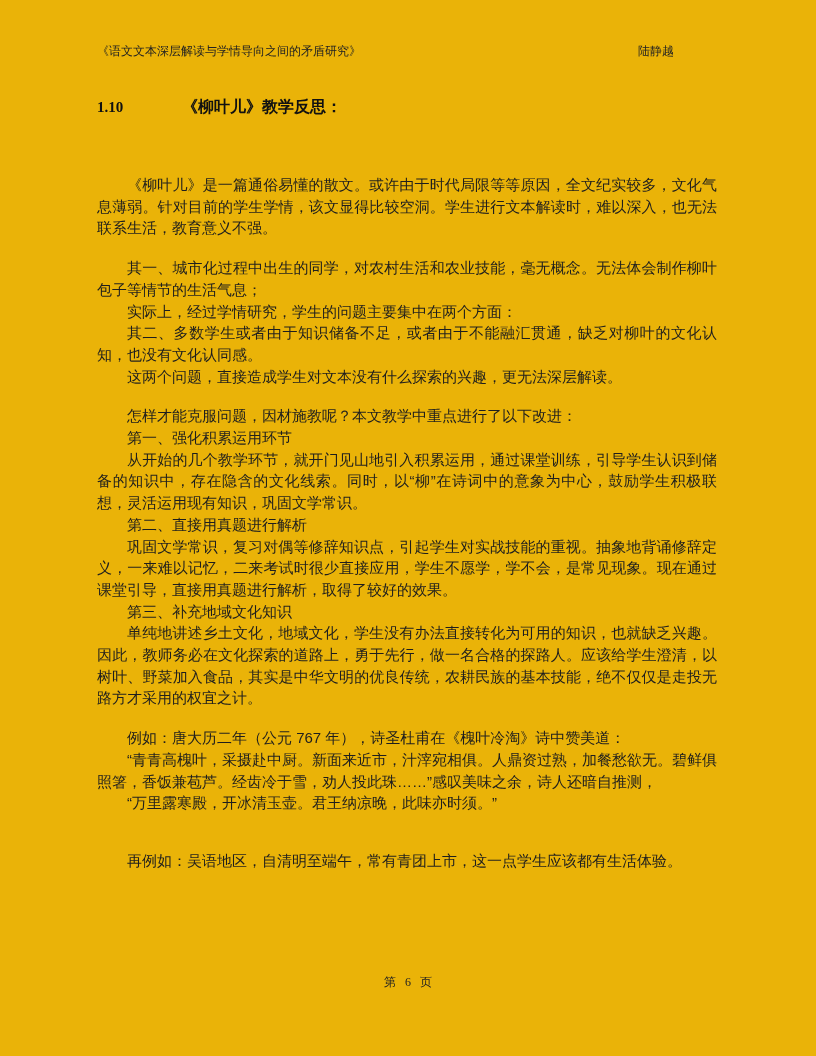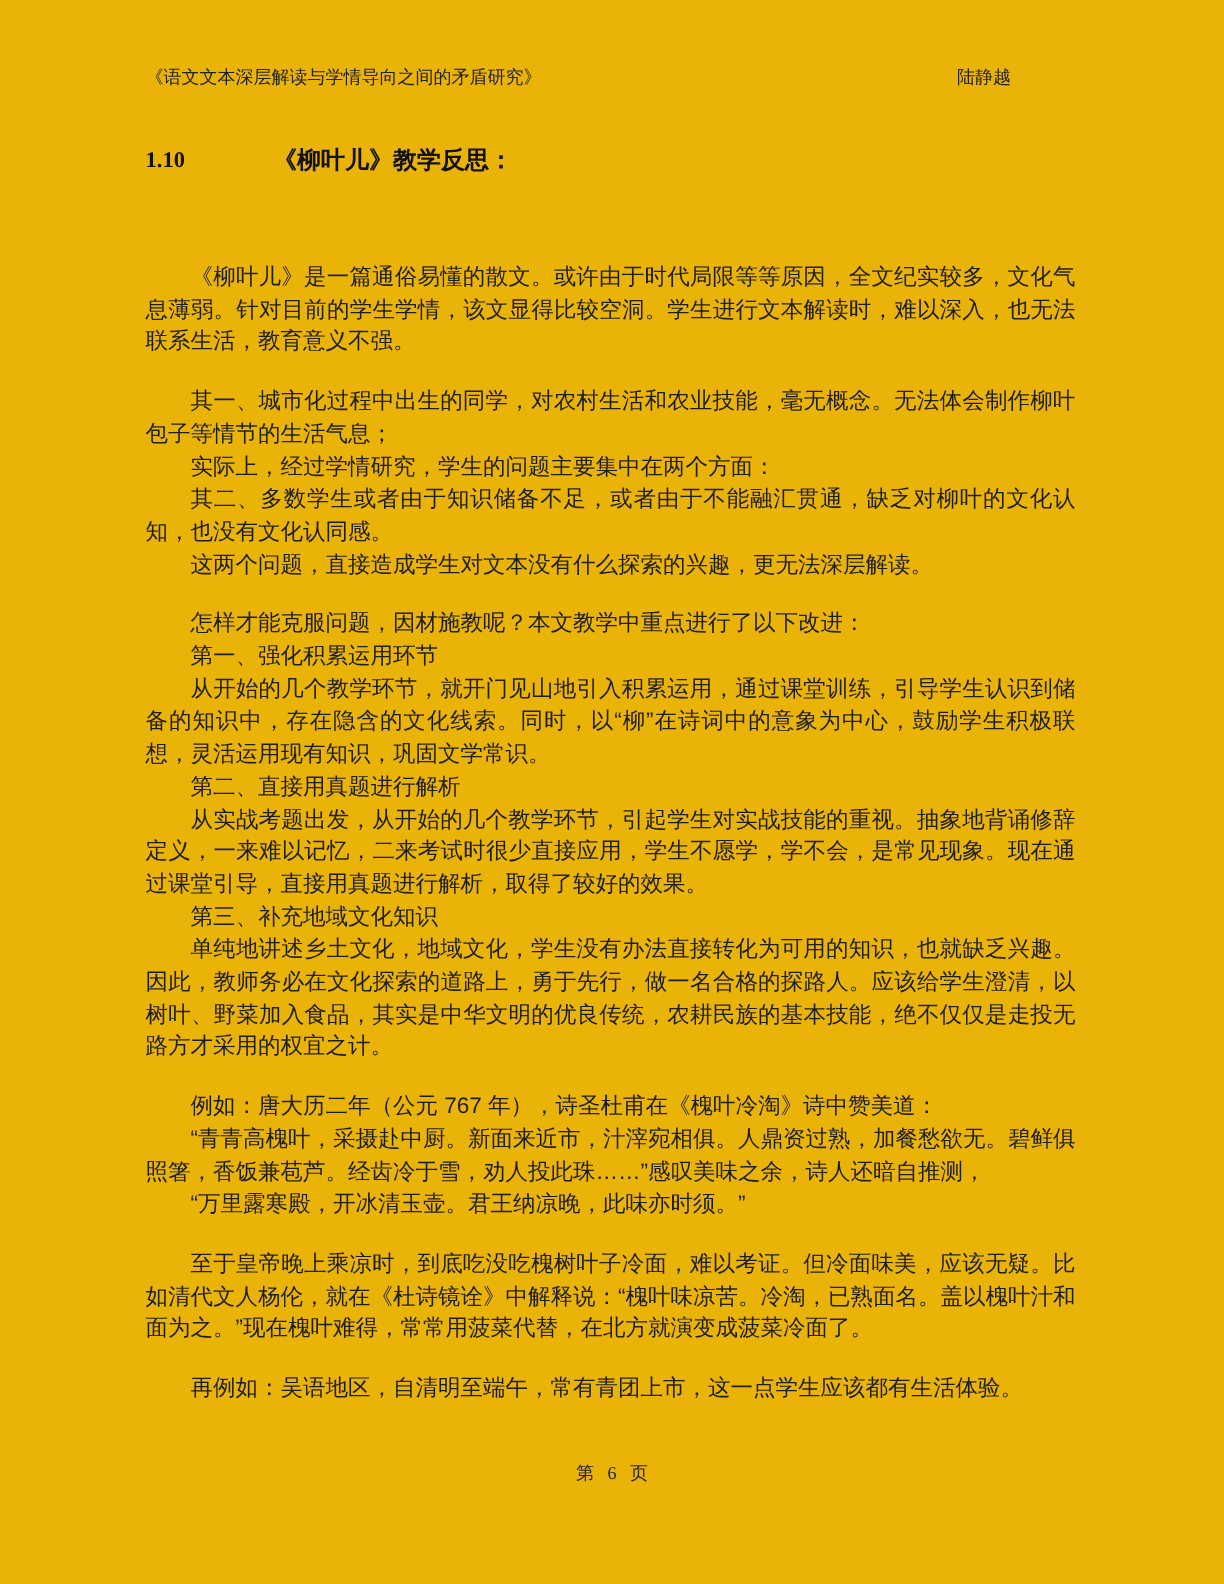--- a/index.html
+++ b/index.html
@@ -105,29 +105,28 @@
       <p class="blank"></p>
       <p class="para">其一、城市化过程中出生的同学，对农村生活和农业技能，毫无概念。无法体会制作柳叶包子等情节的生活气息；</p>
       <p class="para">实际上，经过学情研究，学生的问题主要集中在两个方面：</p>
       <p class="para">其二、多数学生或者由于知识储备不足，或者由于不能融汇贯通，缺乏对柳叶的文化认知，也没有文化认同感。</p>
       <p class="para">这两个问题，直接造成学生对文本没有什么探索的兴趣，更无法深层解读。</p>
       <p class="blank"></p>
       <p class="para">怎样才能克服问题，因材施教呢？本文教学中重点进行了以下改进：</p>
       <p class="para">第一、强化积累运用环节</p>
       <p class="para">从开始的几个教学环节，就开门见山地引入积累运用，通过课堂训练，引导学生认识到储备的知识中，存在隐含的文化线索。同时，以“柳”在诗词中的意象为中心，鼓励学生积极联想，灵活运用现有知识，巩固文学常识。</p>
       <p class="para">第二、直接用真题进行解析</p>
-      <p class="para">从实战考题出发，从开始的几个教学环节，引起学生对实战技能的重视。抽象地背诵修辞定义，一来难以记忆，二来考试时很少直接应用，学生不愿学，学不会，是常见现象。现在通过课堂引导，直接用真题进行解析，取得了较好的效果。</p>
+      <p class="para">巩固文学常识，复习对偶等修辞知识点，引起学生对实战技能的重视。抽象地背诵修辞定义，一来难以记忆，二来考试时很少直接应用，学生不愿学，学不会，是常见现象。现在通过课堂引导，直接用真题进行解析，取得了较好的效果。</p>
       <p class="para">第三、补充地域文化知识</p>
       <p class="para">单纯地讲述乡土文化，地域文化，学生没有办法直接转化为可用的知识，也就缺乏兴趣。因此，教师务必在文化探索的道路上，勇于先行，做一名合格的探路人。应该给学生澄清，以树叶、野菜加入食品，其实是中华文明的优良传统，农耕民族的基本技能，绝不仅仅是走投无路方才采用的权宜之计。</p>
       <p class="blank"></p>
       <p class="para">例如：唐大历二年（公元 767 年），诗圣杜甫在《槐叶冷淘》诗中赞美道：</p>
       <p class="para">“青青高槐叶，采摄赴中厨。新面来近市，汁滓宛相俱。人鼎资过熟，加餐愁欲无。碧鲜俱照箸，香饭兼苞芦。经齿冷于雪，劝人投此珠……”感叹美味之余，诗人还暗自推测，</p>
       <p class="para">“万里露寒殿，开冰清玉壶。君王纳凉晚，此味亦时须。”</p>
       <p class="blank"></p>
-      <p class="para">至于皇帝晚上乘凉时，到底吃没吃槐树叶子冷面，难以考证。但冷面味美，应该无疑。比如清代文人杨伦，就在《杜诗镜诠》中解释说：“槐叶味凉苦。冷淘，已熟面名。盖以槐叶汁和面为之。”现在槐叶难得，常常用菠菜代替，在北方就演变成菠菜冷面了。</p>
       <p class="blank"></p>
       <p class="para">再例如：吴语地区，自清明至端午，常有青团上市，这一点学生应该都有生活体验。</p>
     </div>
 
   <div class="page-footer">
     <span>第</span><span class="page-num">6</span><span>页</span>
   </div>
 
 </div>
 

